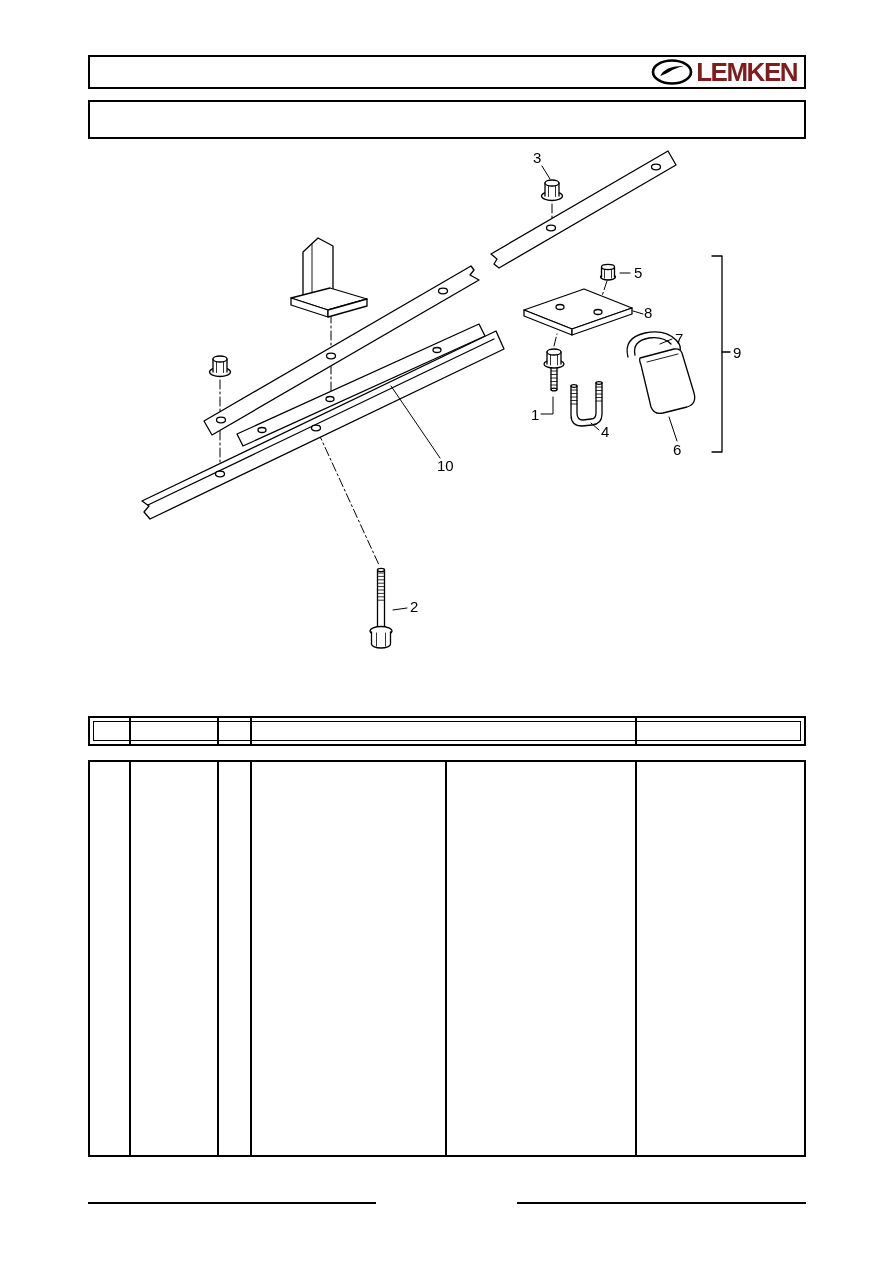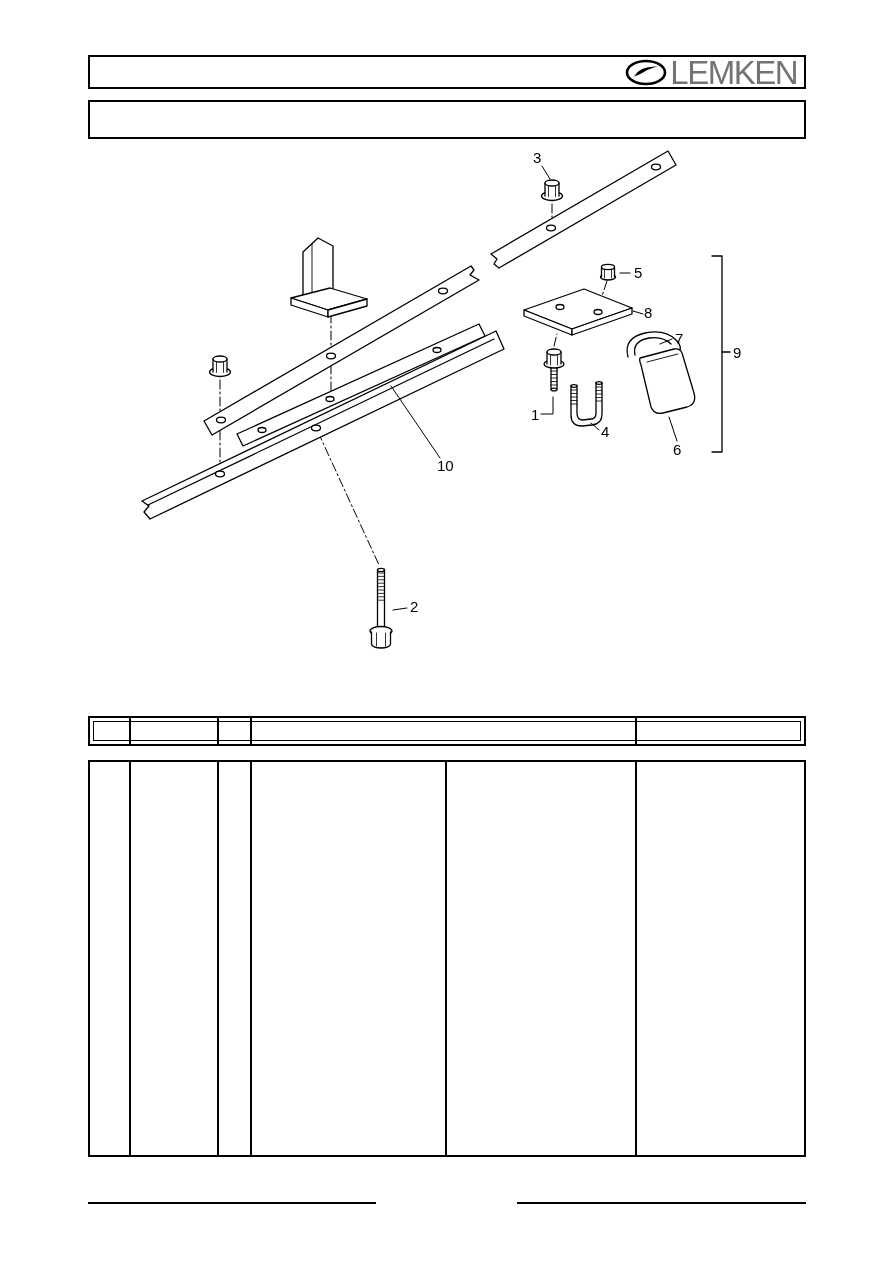--- a/index.html
+++ b/index.html
@@ -10,21 +10,21 @@
     font-family: "Liberation Sans", sans-serif;
   }
   .page { position: relative; width: 893px; height: 1263px; background: #fff; overflow: hidden; }
 
   .box { position: absolute; border: 2px solid #000; background: #fff; }
   .logo-box  { left: 88px; top: 55px;  width: 718px; height: 34px; }
   .title-box { left: 88px; top: 100px; width: 718px; height: 39px; }
 
   .logo { position: absolute; right: 7px; top: 50%; transform: translateY(-50%);
           display: flex; align-items: center; gap: 3px; }
-  .logo-text { font-size: 33px; font-weight: normal; letter-spacing: -1.5px; color: #737373; line-height: 1; }
+  .logo-text { font-size: 26px; font-weight: bold; letter-spacing: -1.5px; color: #7f1d1d; line-height: 1; }
 
   .diagram { position: absolute; left: 0; top: 0; width: 893px; height: 1263px; }
 
   .thead { position: absolute; left: 88px; top: 716px; width: 718px; height: 30px;
            border: 2px solid #000; background: #fff; }
   .thead-inner { position: absolute; left: 3px; top: 3px; right: 3px; bottom: 3px; border: 1px solid #000; }
   .tbody { position: absolute; left: 88px; top: 760px; width: 718px; height: 397px;
            border: 2px solid #000; background: #fff; }
   .vline { position: absolute; top: 0; bottom: 0; width: 1.5px; background: #000; }
 

